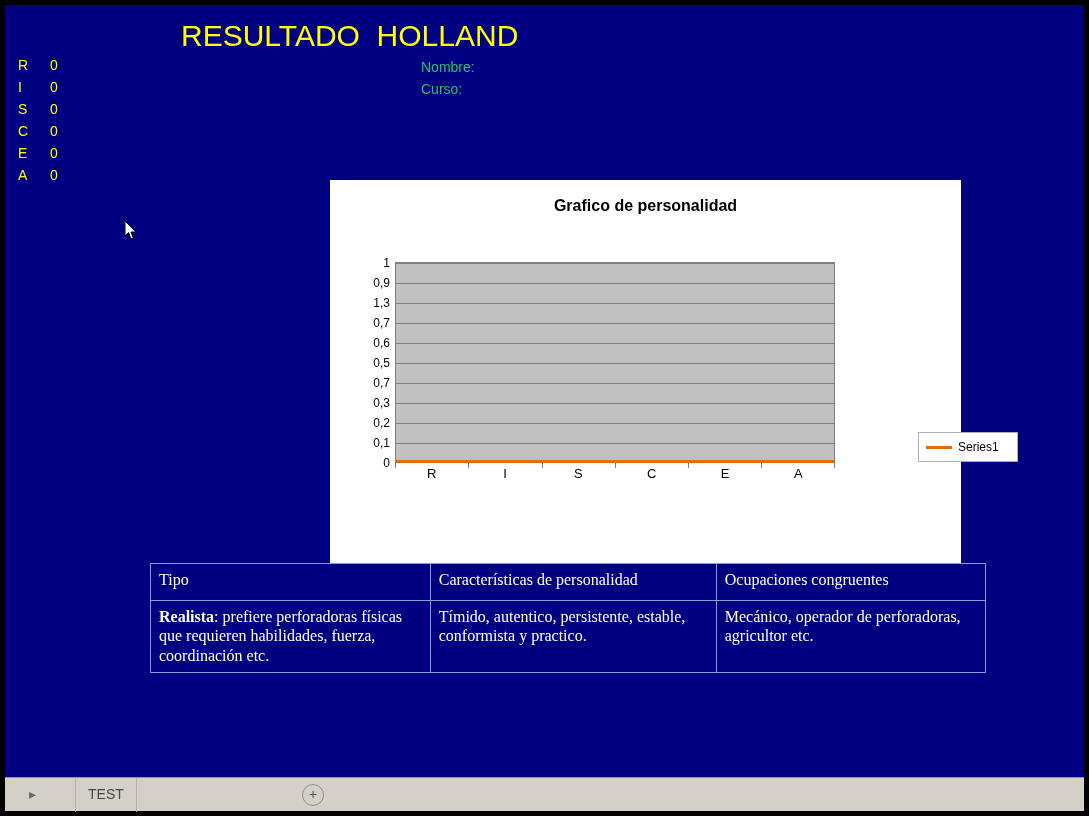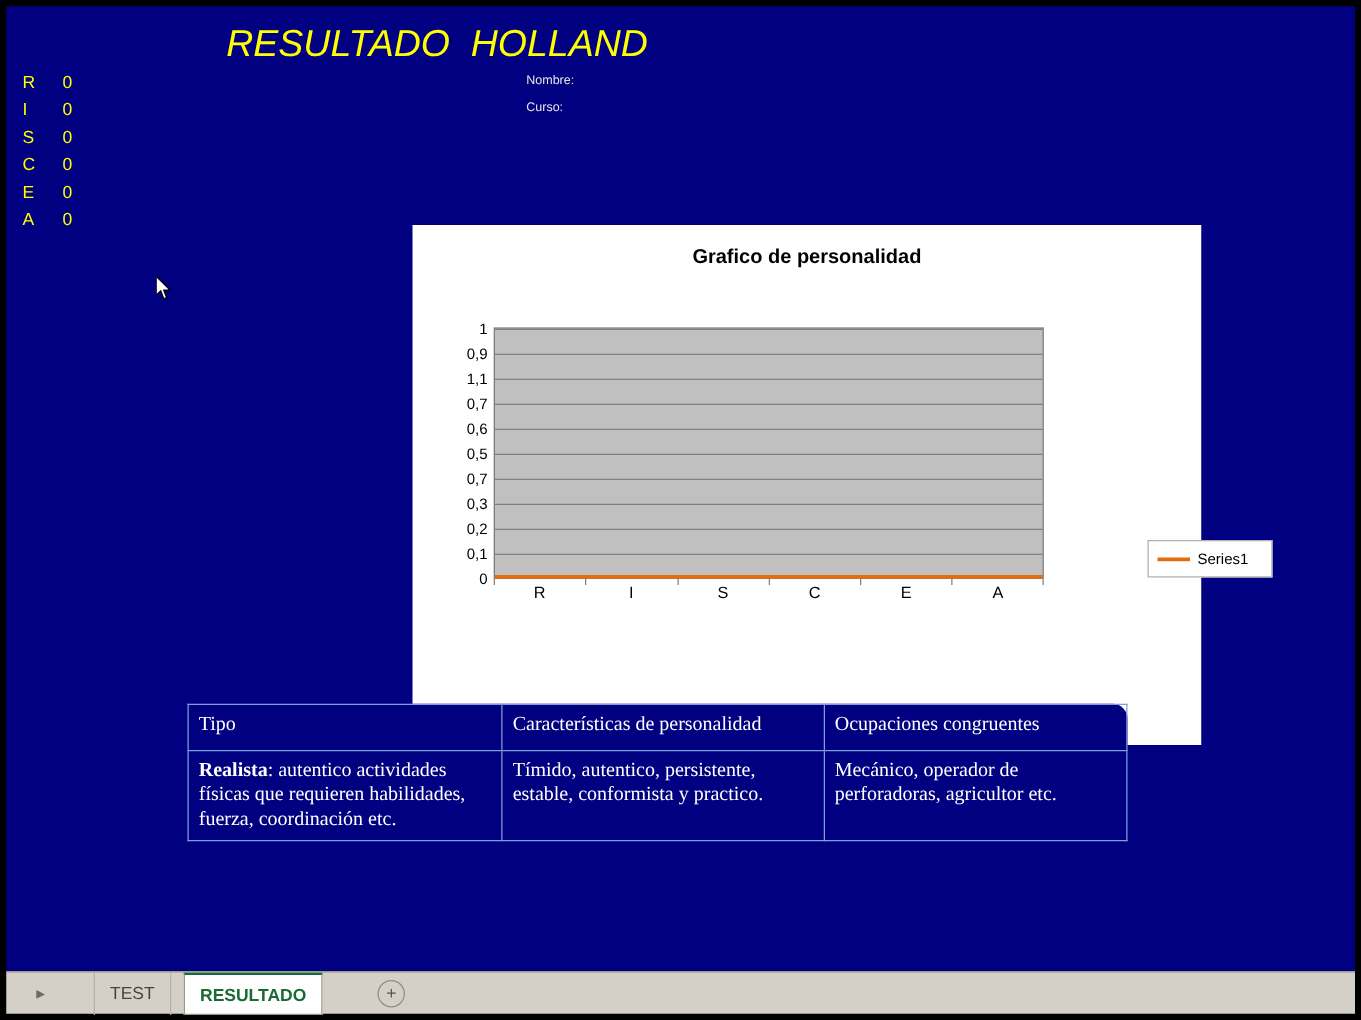--- a/index.html
+++ b/index.html
@@ -32,21 +32,20 @@
 
   
   .title {
     position: absolute;
     left: 176px;
     top: 14px;
     font-size: 30px;
     color: #ffff00;
     font-family: "Liberation Sans", sans-serif;
     white-space: pre;
-    font-style: italic;
   }
 
   
   .scores {
     position: absolute;
     left: 13px;
     top: 52px;
     width: 120px;
   }
   .score-row {
@@ -62,22 +61,22 @@
   }
   .score-value {
     position: absolute;
     left: 32px;
     top: 0;
   }
 
   
   .nombre-label, .curso-label {
     position: absolute;
-    font-size: 10px;
-    color: #e5e5e5;
+    font-size: 14px;
+    color: #22c55e;
   }
   .nombre-label { left: 416px; top: 54px; }
   .curso-label  { left: 416px; top: 76px; }
 
   
   .cursor {
     position: absolute;
     left: 120px;
     top: 216px;
     width: 12px;
@@ -191,24 +190,23 @@
   .legend-text {
     font-size: 12px;
     color: #000000;
   }
 
   
   .table {
     position: absolute;
     left: 145px;
     top: 558px;
-    width: 752px;
+    width: 836px;
     border-collapse: collapse;
     background: #000080;
-    border-radius: 12px;
   }
   .table td {
     border: 1px solid #7f9fd8;
     vertical-align: top;
     color: #ffffff;
     font-family: "Liberation Serif", serif;
     font-size: 16px;
     padding: 6px 8px 7px 8px;
     line-height: 1.22;
   }
@@ -330,21 +328,21 @@
           <div class="gridline" style="top:80px"></div>
           <div class="gridline" style="top:100px"></div>
           <div class="gridline" style="top:120px"></div>
           <div class="gridline" style="top:140px"></div>
           <div class="gridline" style="top:160px"></div>
           <div class="gridline" style="top:180px"></div>
           <div class="gridline" style="top:199px"></div>
 
           <span class="ytick" style="top:0px">1</span>
           <span class="ytick" style="top:20px">0,9</span>
-          <span class="ytick" style="top:40px">1,1</span>
+          <span class="ytick" style="top:40px">1,3</span>
           <span class="ytick" style="top:60px">0,7</span>
           <span class="ytick" style="top:80px">0,6</span>
           <span class="ytick" style="top:100px">0,5</span>
           <span class="ytick" style="top:120px">0,7</span>
           <span class="ytick" style="top:140px">0,3</span>
           <span class="ytick" style="top:160px">0,2</span>
           <span class="ytick" style="top:180px">0,1</span>
           <span class="ytick" style="top:200px">0</span>
 
           <div class="series-line"></div>
@@ -375,29 +373,28 @@
     </div>
 
     <table class="table">
       <tbody>
           <tr class="header">
         <td class="col1">Tipo</td>
         <td class="col2">Características de personalidad</td>
         <td class="col3">Ocupaciones congruentes</td>
       </tr>
       <tr>
-        <td class="col1"><b>Realista</b><span>: autentico actividades físicas que requieren habilidades, fuerza, coordinación etc.</span></td>
+        <td class="col1"><b>Realista</b><span>: prefiere perforadoras físicas que requieren habilidades, fuerza, coordinación etc.</span></td>
         <td class="col2">Tímido, autentico, persistente, estable, conformista y practico.</td>
         <td class="col3">Mecánico, operador de perforadoras, agricultor etc.</td>
       </tr>
     </tbody>
       </table>
 
   </div>
 
   <div class="sheetbar">
     <span class="nav-arrow">▸</span>
     <span class="tab tab-test">TEST</span>
-    <span class="tab tab-resultado">RESULTADO</span>
     <span class="add-sheet">+</span>
   </div>
 
 </div>
 
 </body></html>

